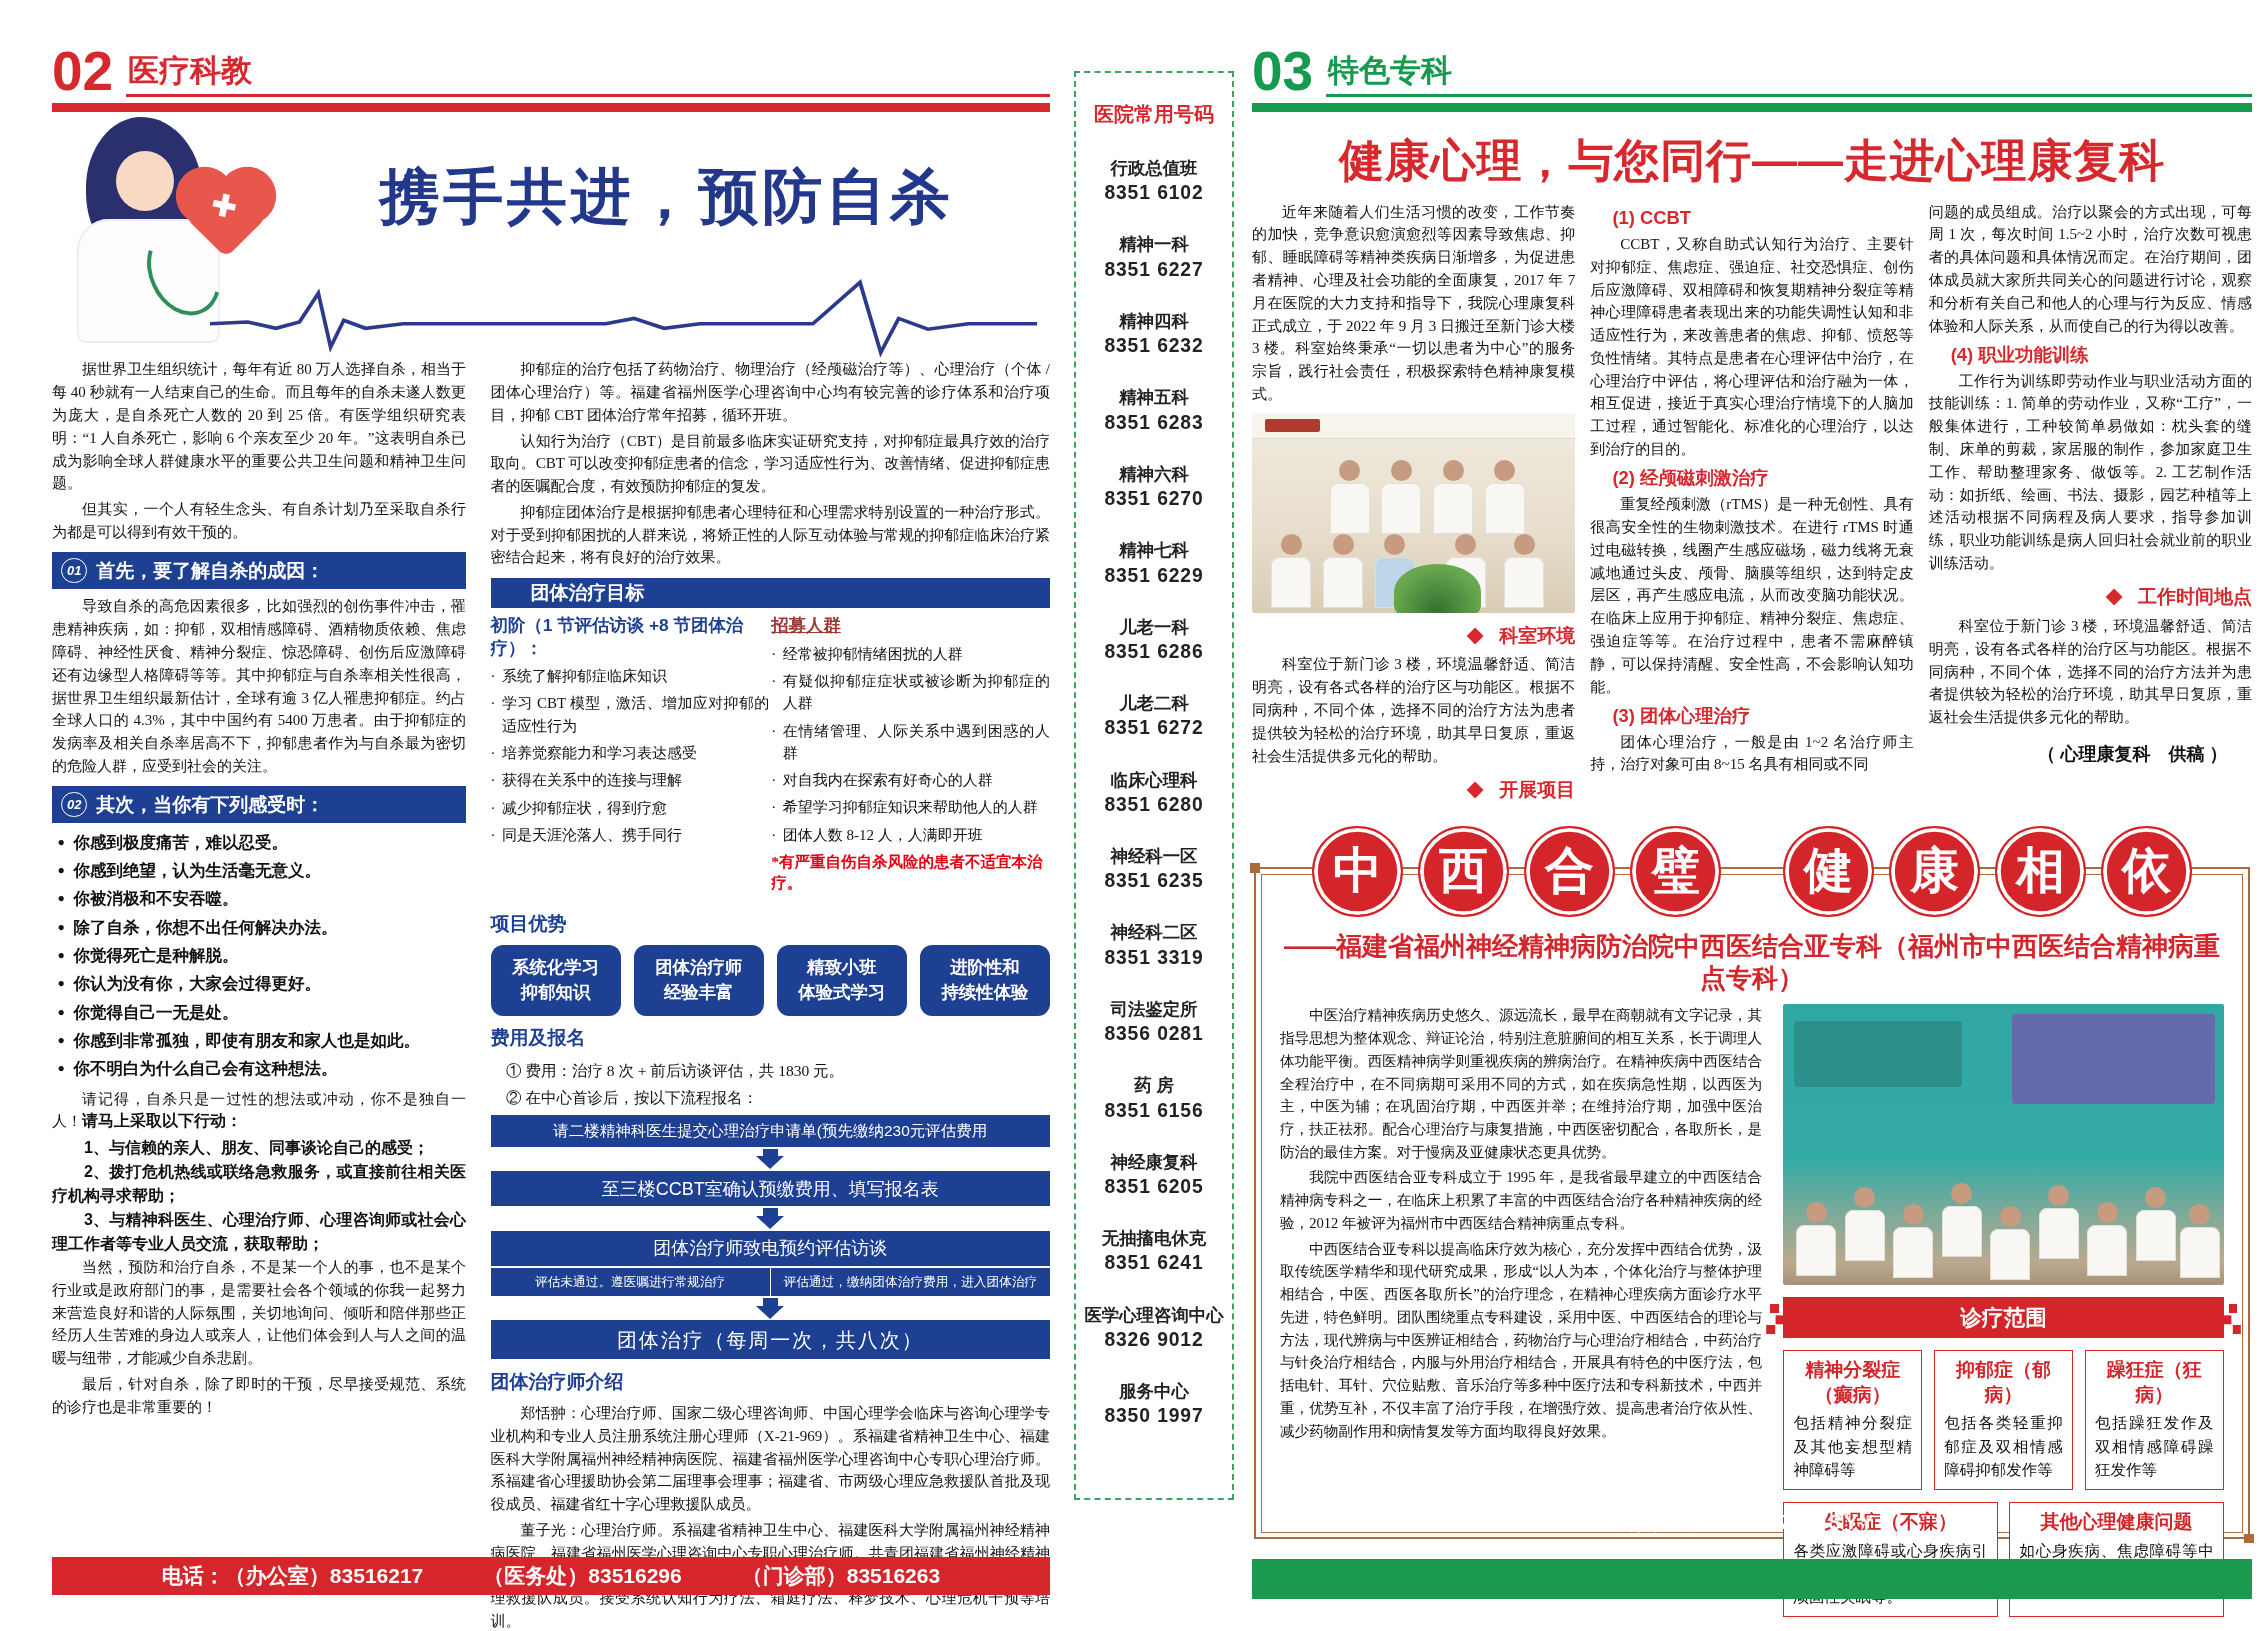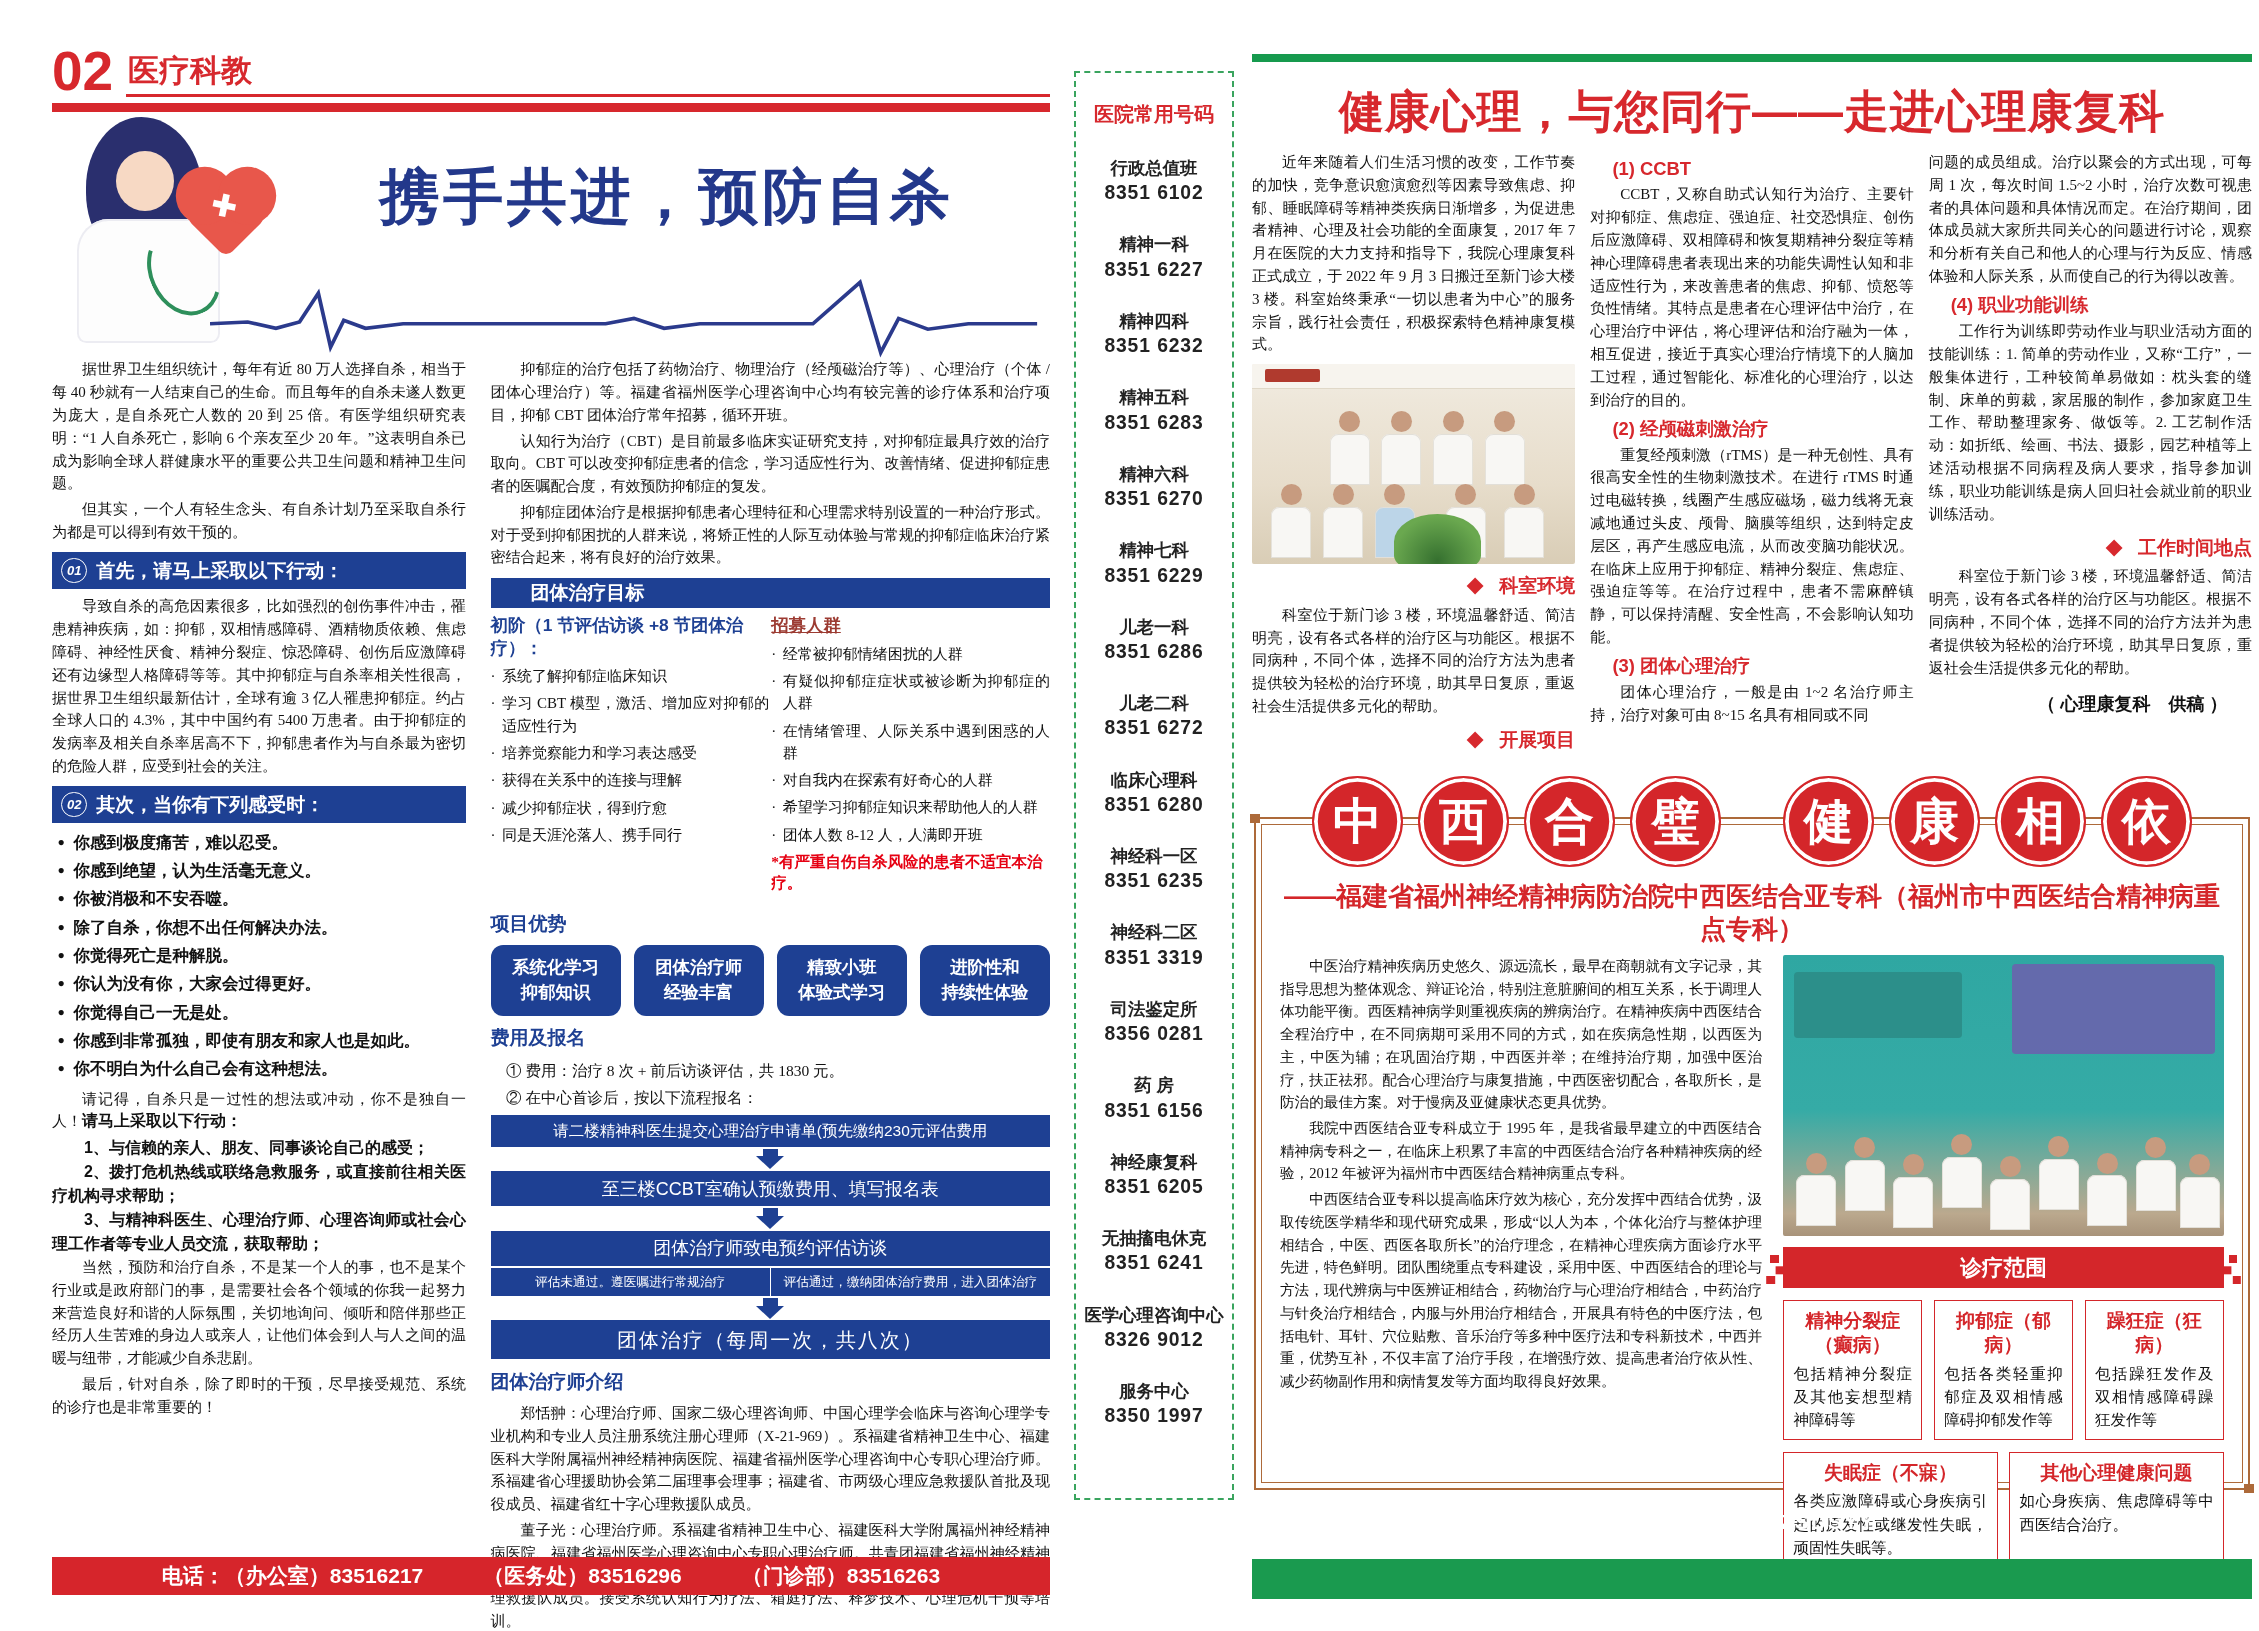--- a/index.html
+++ b/index.html
@@ -188,21 +188,21 @@
     </div>
 
     <div class="lp-body">
 
       <div class="c1">
         <p class="para">据世界卫生组织统计，每年有近 80 万人选择自杀，相当于每 40 秒就有一人结束自己的生命。而且每年的自杀未遂人数更为庞大，是自杀死亡人数的 20 到 25 倍。有医学组织研究表明：“1 人自杀死亡，影响 6 个亲友至少 20 年。”这表明自杀已成为影响全球人群健康水平的重要公共卫生问题和精神卫生问题。</p>
         <p class="para">但其实，一个人有轻生念头、有自杀计划乃至采取自杀行为都是可以得到有效干预的。</p>
 
         <div class="sec-bar">
           <span class="sec-num">01</span>
-          <span>首先，请马上采取以下行动：</span>
+          <span>首先，要了解自杀的成因：</span>
         </div>
         <p class="para">导致自杀的高危因素很多，比如强烈的创伤事件冲击，罹患精神疾病，如：抑郁，双相情感障碍、酒精物质依赖、焦虑障碍、神经性厌食、精神分裂症、惊恐障碍、创伤后应激障碍还有边缘型人格障碍等等。其中抑郁症与自杀率相关性很高，据世界卫生组织最新估计，全球有逾 3 亿人罹患抑郁症。约占全球人口的 4.3%，其中中国约有 5400 万患者。由于抑郁症的发病率及相关自杀率居高不下，抑郁患者作为与自杀最为密切的危险人群，应受到社会的关注。</p>
 
         <div class="sec-bar">
           <span class="sec-num">02</span>
           <span>其次，当你有下列感受时：</span>
         </div>
 
         <ul class="feel">
 
@@ -505,20 +505,26 @@
         </div>
 
         <div class="mid-entry">
           <div class="mid-name">服务中心</div>
           <div class="mid-num">8350 1997</div>
         </div>
       </div>
   </aside>
 
   <section class="page page-right">
+    <header class="ph">
+      <span class="ph-num green">03</span>
+      <div class="ph-right ph-underline-green">
+        <span class="ph-name green">特色专科</span>
+      </div>
+    </header>
     <div class="ph-bar green-bg"></div>
 
     <h1 class="rp-title">健康心理，与您同行——走进心理康复科</h1>
 
     <div class="rp-cols">
 
       <div class="rp-col">
         <p class="para">近年来随着人们生活习惯的改变，工作节奏的加快，竞争意识愈演愈烈等因素导致焦虑、抑郁、睡眠障碍等精神类疾病日渐增多，为促进患者精神、心理及社会功能的全面康复，2017 年 7 月在医院的大力支持和指导下，我院心理康复科正式成立，于 2022 年 9 月 3 日搬迁至新门诊大楼 3 楼。科室始终秉承“一切以患者为中心”的服务宗旨，践行社会责任，积极探索特色精神康复模式。</p>
         <div class="photo photo1">
           <div class="ceiling"></div>

